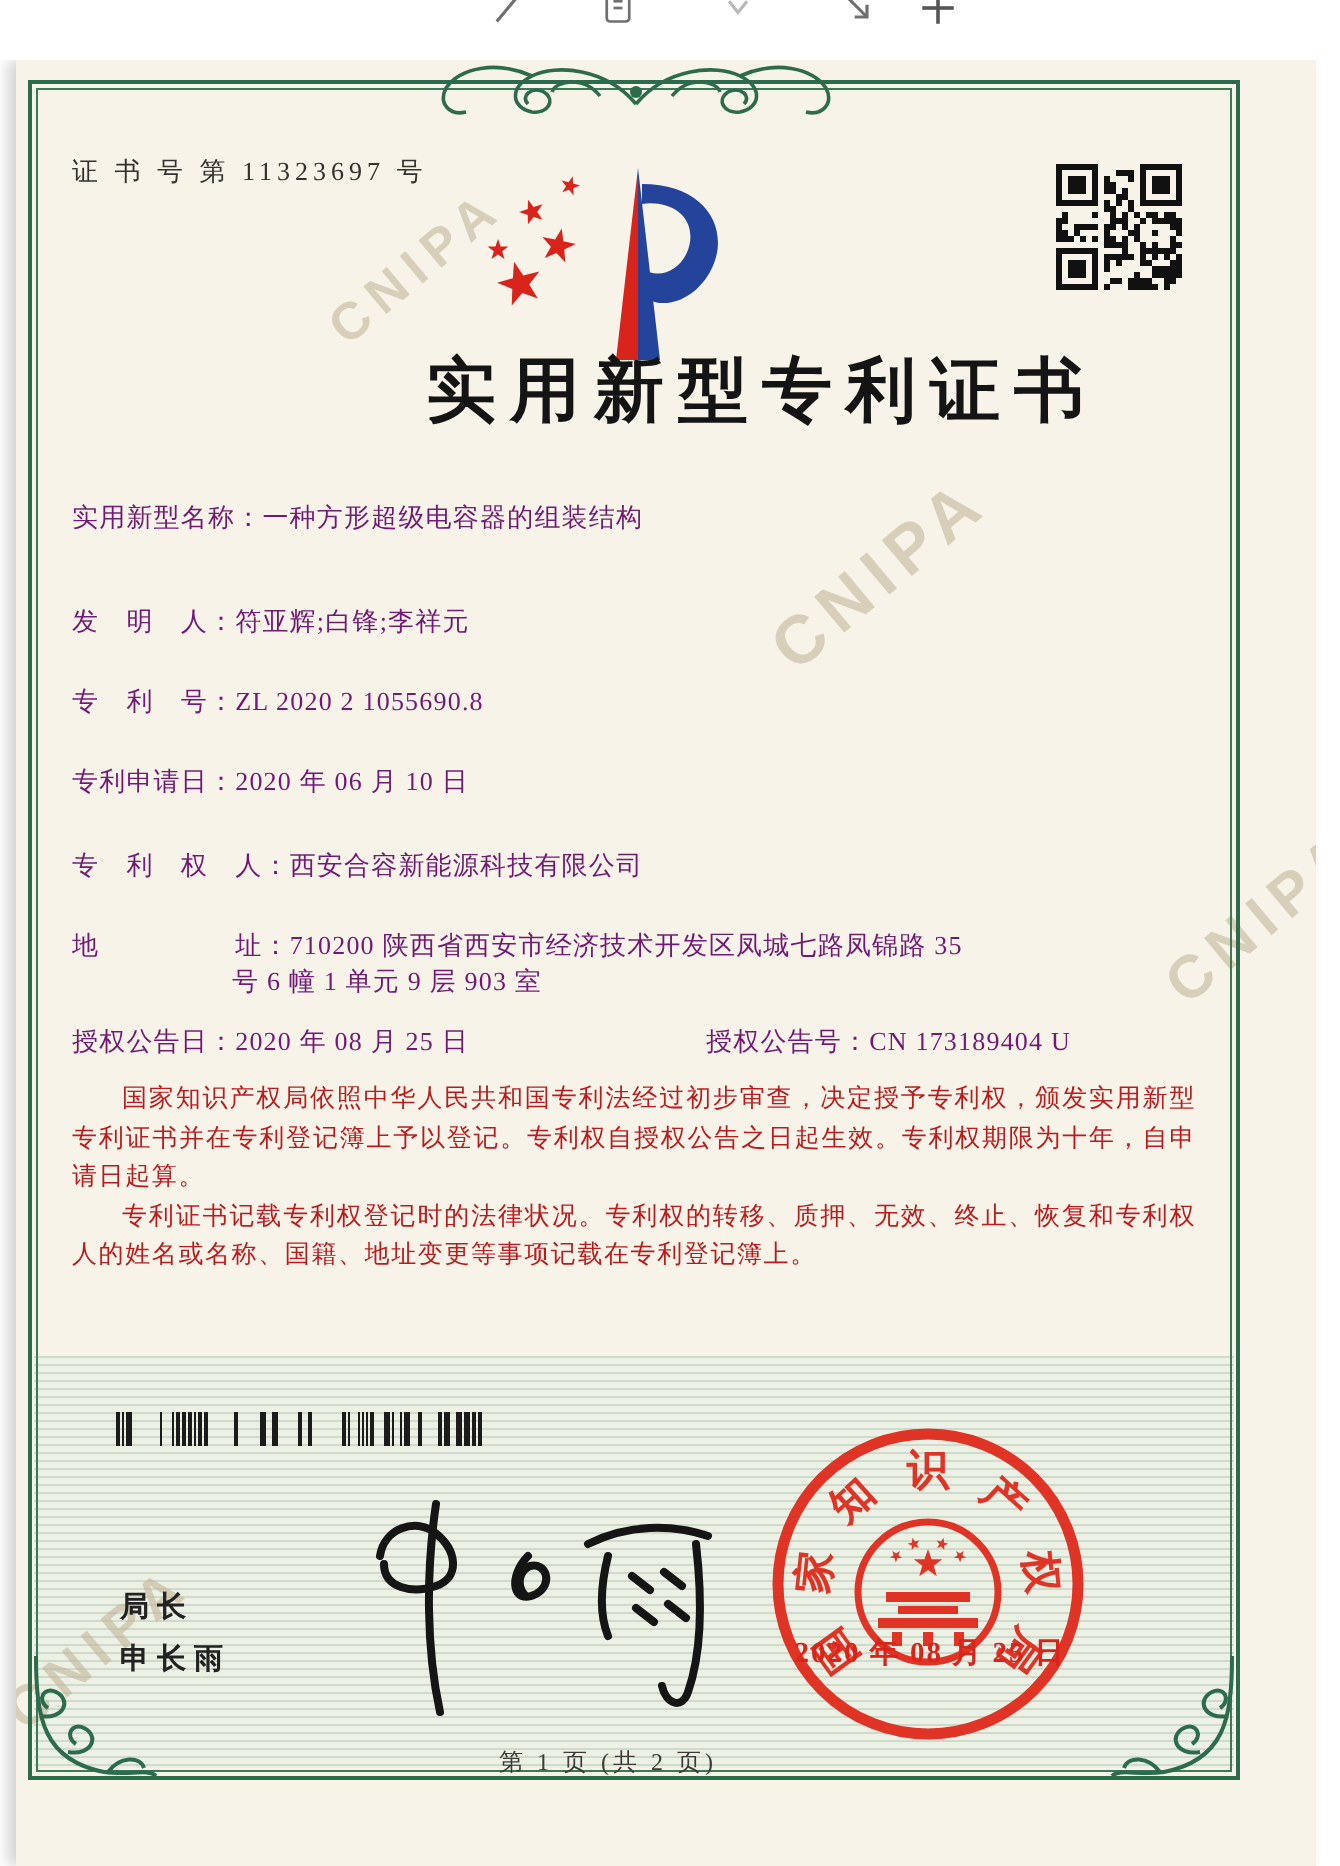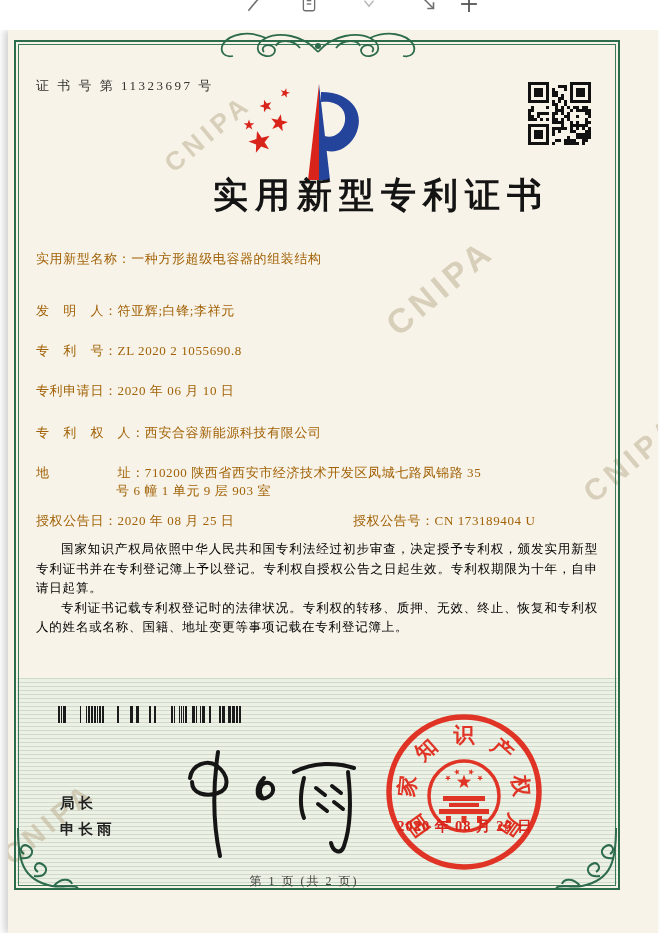--- a/index.html
+++ b/index.html
@@ -23,22 +23,22 @@
     background-color:#edf0e4;
     background-image:repeating-linear-gradient(180deg, rgba(96,142,112,.22) 0px, rgba(96,142,112,.22) 1px, rgba(255,255,255,0) 1px, rgba(255,255,255,0) 4px);
   }
   .watermark{
     color:rgba(190,177,148,.55);font-family:"Liberation Sans","DejaVu Sans",sans-serif;
     font-weight:700;letter-spacing:5px;transform:rotate(-40deg);z-index:1;white-space:nowrap;
   }
   .certno{left:28px;top:47px;font-size:13px;letter-spacing:2.5px;color:#33322f;z-index:3;}
   .title{left:0;top:142px;width:650px;text-align:center;font-size:35px;font-weight:700;
          letter-spacing:7px;color:#141414;z-index:3;padding-left:48px;}
-  .fld{font-size:13px;color:#a16207;letter-spacing:.6px;z-index:3;white-space:nowrap;}
-  .paras{left:28px;top:510px;width:562px;z-index:3;color:#000000;}
+  .fld{font-size:13px;color:#701a75;letter-spacing:.6px;z-index:3;white-space:nowrap;}
+  .paras{left:28px;top:510px;width:562px;z-index:3;color:#b91c1c;}
   .paras p{margin:0;text-indent:2em;font-size:12.5px;line-height:19.5px;letter-spacing:.8px;text-align:justify;}
   .signer{font-size:14.5px;font-weight:700;letter-spacing:4px;color:#222;z-index:3;margin-top:24px;}
   .footer-page{left:6px;top:843px;width:580px;text-align:center;font-size:12px;letter-spacing:2px;color:#3c3b38;z-index:3;}
   .footer-note{left:6px;top:886px;width:580px;text-align:center;font-size:13.5px;letter-spacing:3px;color:#33322f;z-index:3;margin-top:45px;}
   .sealdate{left:374px;top:787px;width:166px;text-align:center;font-size:14.5px;font-weight:700;
             color:#d8241a;letter-spacing:1px;z-index:5;}
   .orn{z-index:4;}
   svg{display:block;}
 </style>
 </head>

